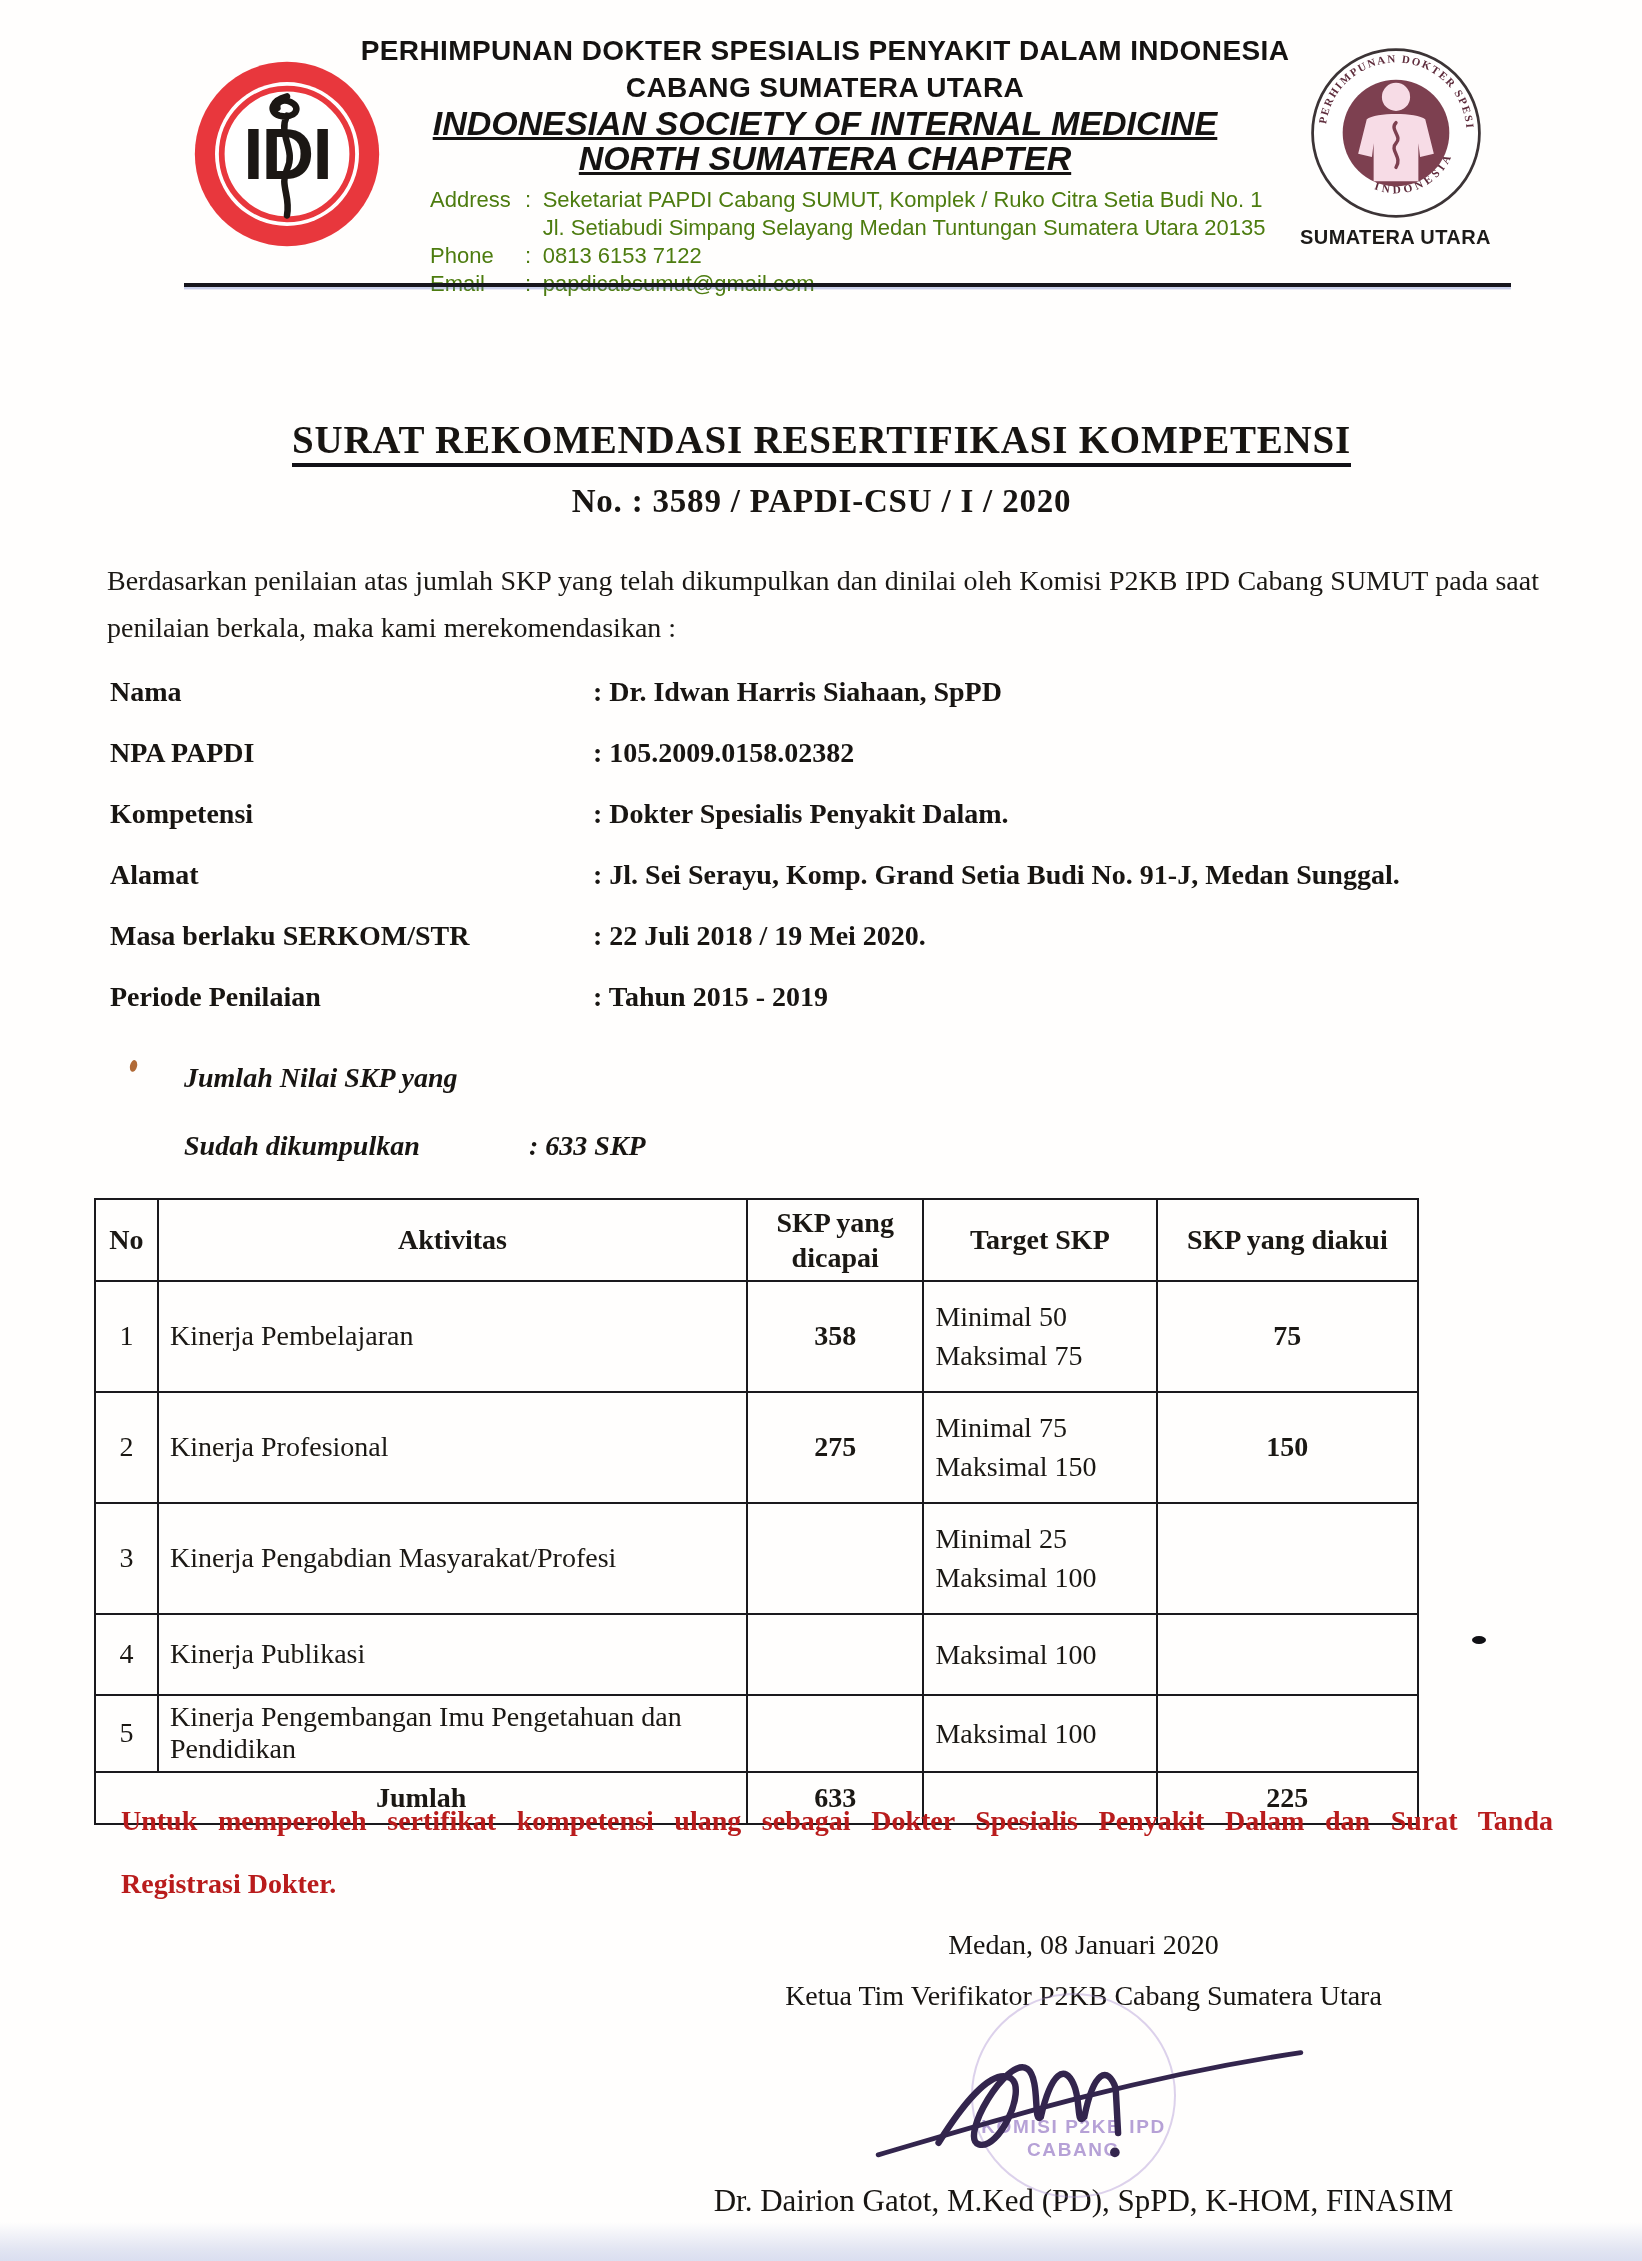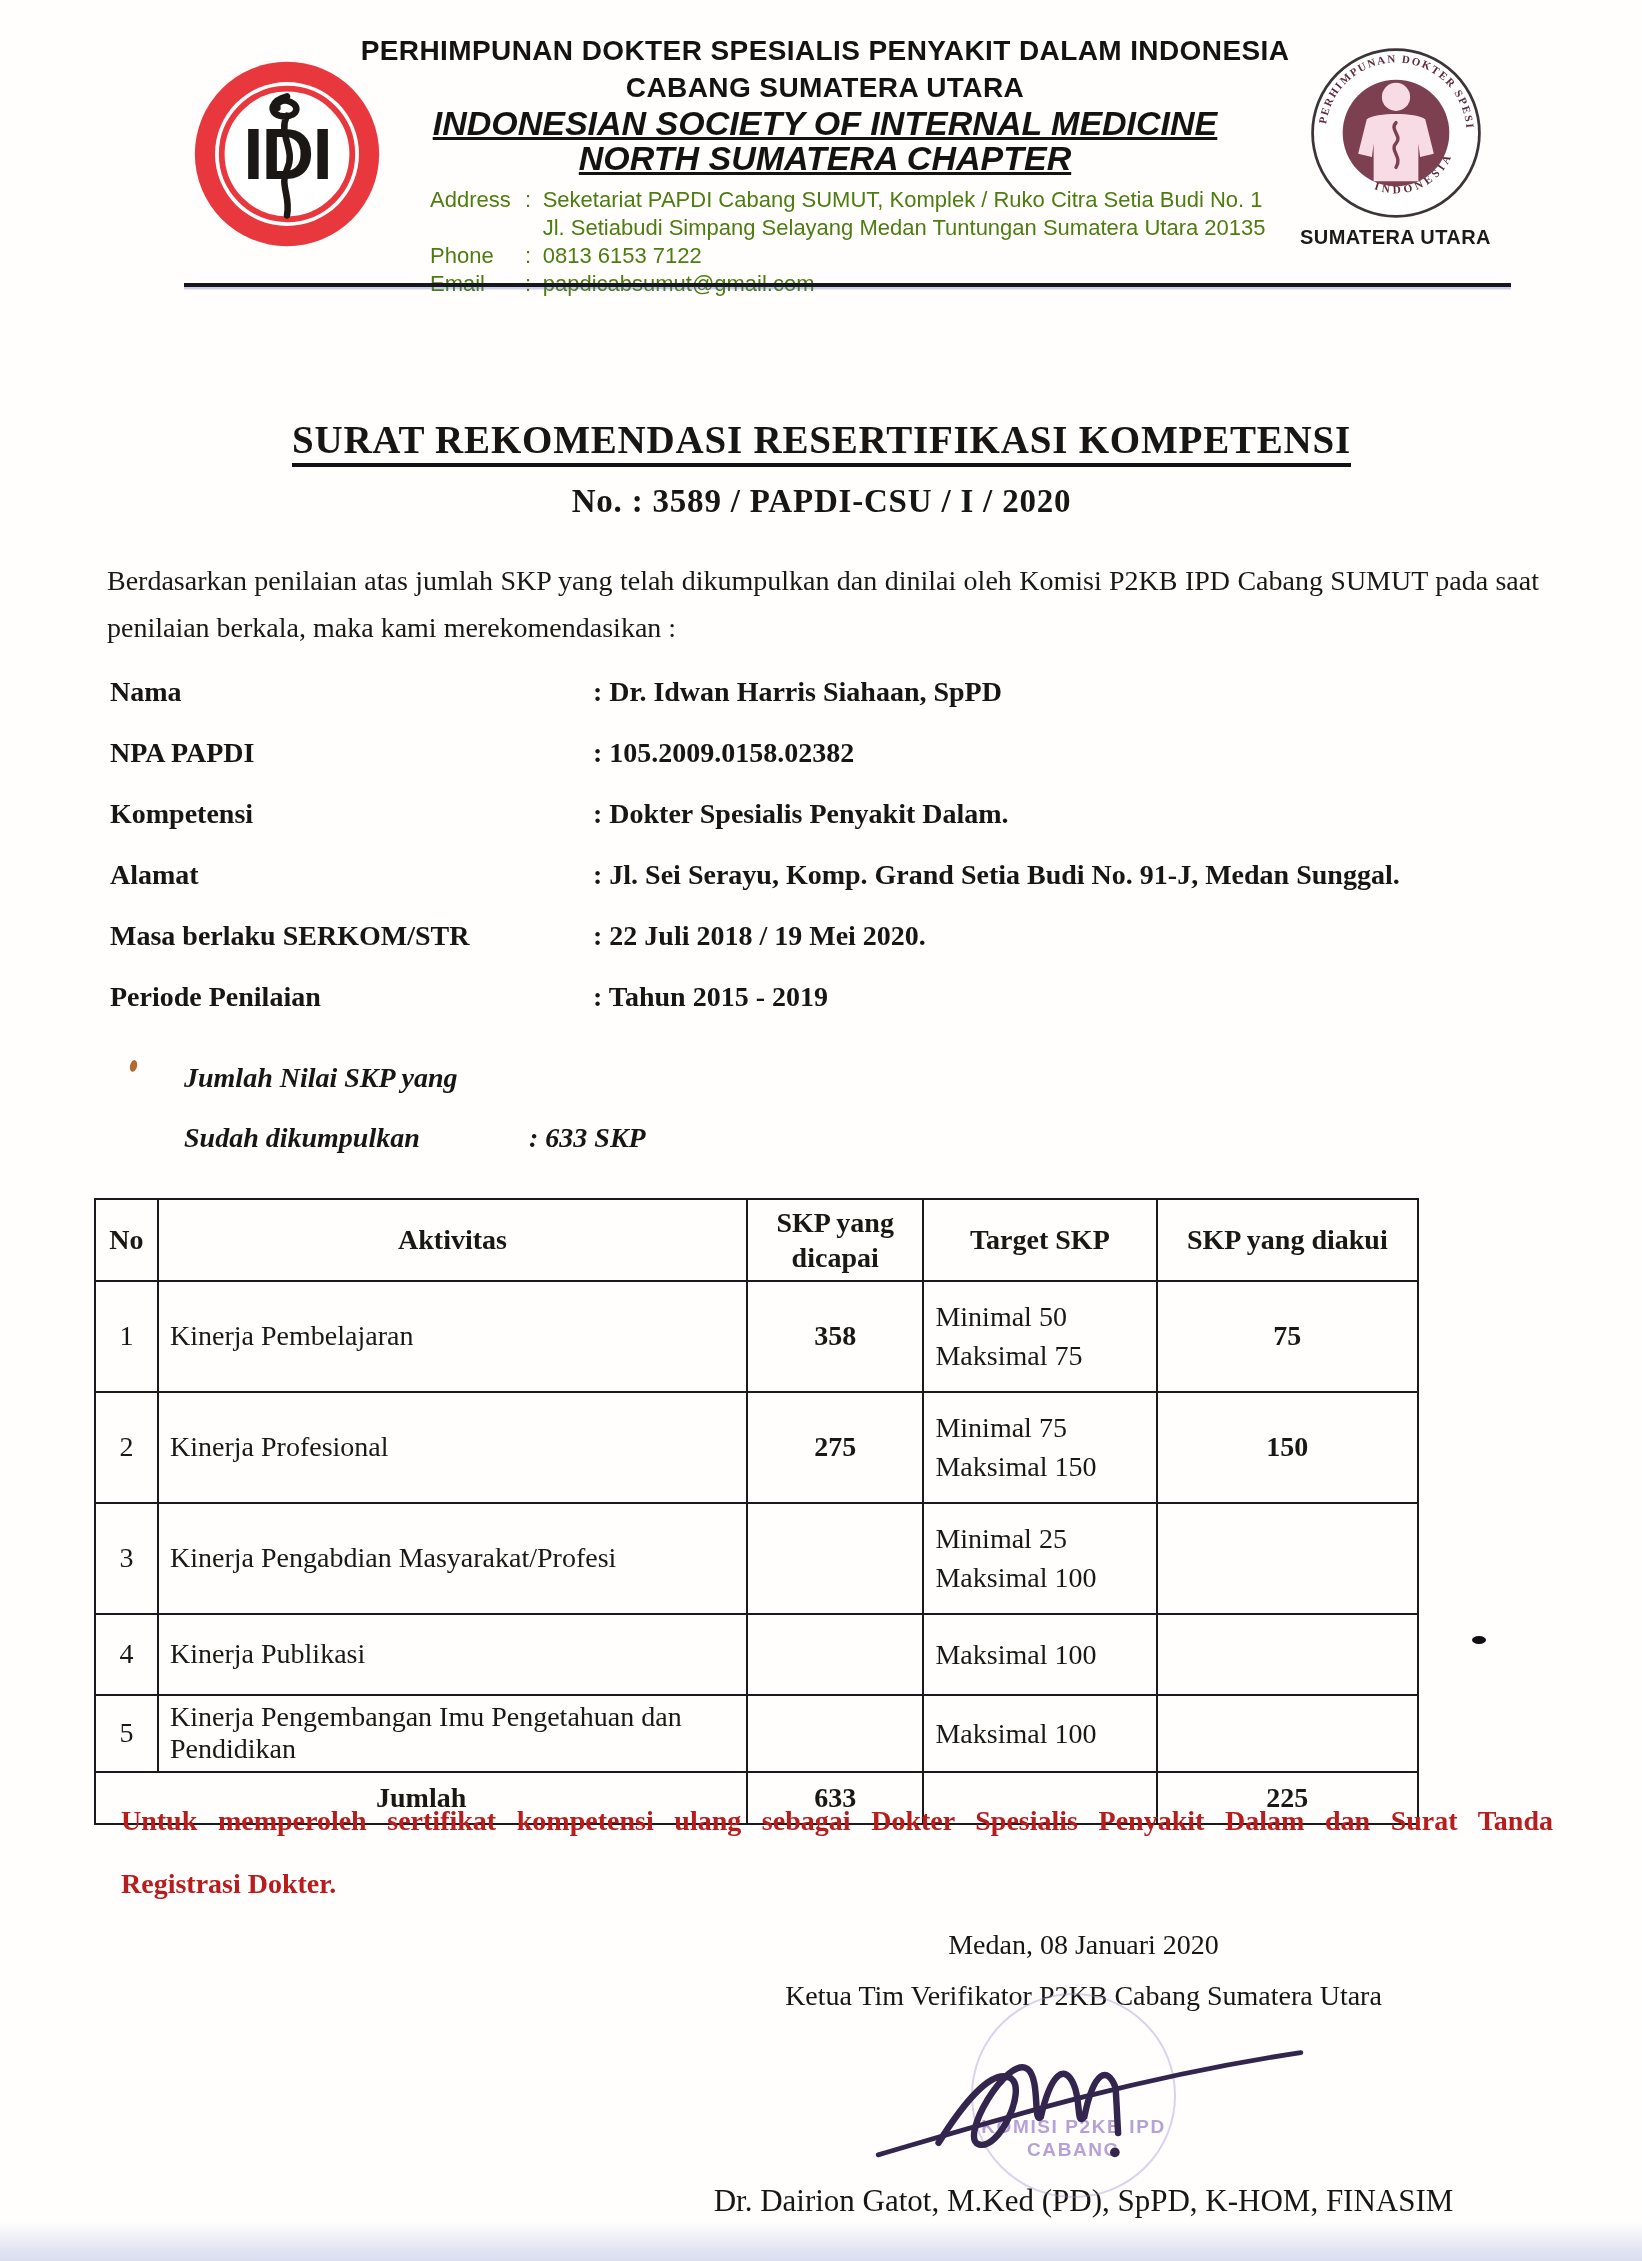--- a/index.html
+++ b/index.html
@@ -34,21 +34,21 @@
   
   .intro{position:absolute;left:107px;top:557px;width:1432px;font-size:28px;line-height:47px;
     text-align:justify;color:#1b1814;}
   
   .fields{position:absolute;left:110px;top:675px;width:1441px;font-size:28px;font-weight:bold;}
   .field-row{display:flex;margin-bottom:27px;line-height:34px;}
   .field-label{width:483px;flex:none;}
   .field-value{flex:1;}
   
   .skp-block{position:absolute;left:184px;top:1061px;font-size:28px;font-weight:bold;line-height:34px;font-style:italic;}
-  .skp-row2{display:flex;margin-top:26px;}
+  .skp-row2{display:flex;margin-top:34px;}
   .skp-row2-label{width:345px;flex:none;}
   .mark-orange{position:absolute;left:130px;top:1060px;width:7.2px;height:12px;border-radius:50%;
     background:#a85a20;transform:rotate(14deg);opacity:.9;}
   .mark-dash{position:absolute;left:1472px;top:1636px;width:13.7px;height:8px;border-radius:50%;
     background:#101014;}
   
   .doc-table{position:absolute;left:94px;top:1198px;width:1325px;border-collapse:collapse;
     font-size:28px;color:#1b1814;}
   .doc-table td,.doc-table th{border:2.4px solid #1a191d;padding:4.8px 11.3px;vertical-align:middle;}
   .doc-table th{font-weight:bold;text-align:center;line-height:35px;}

